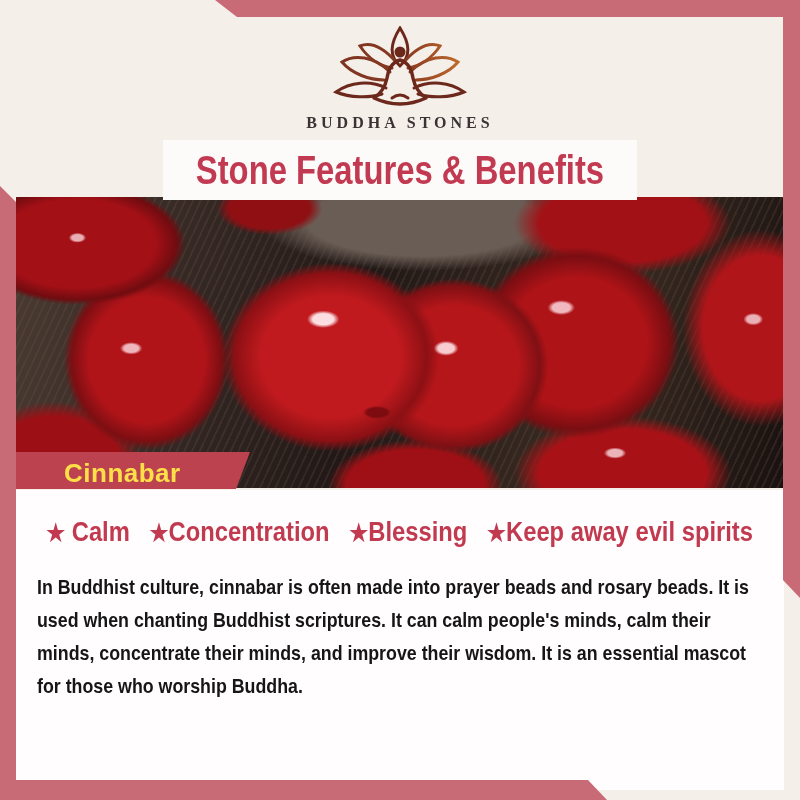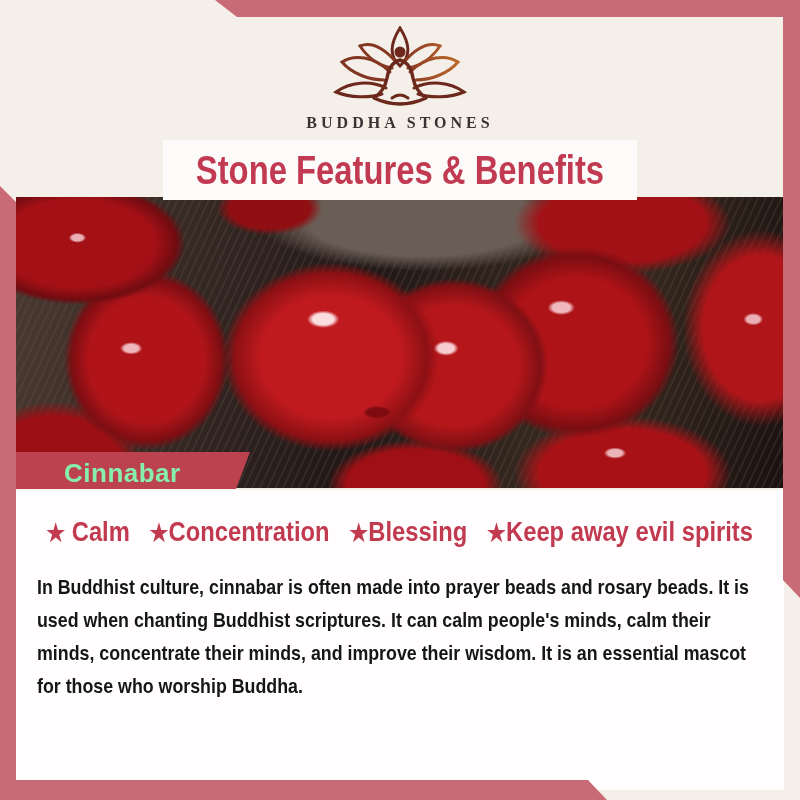--- a/index.html
+++ b/index.html
@@ -57,21 +57,21 @@
       
       radial-gradient(210px 65px at 53% 8%, #6a5d55 0 55%, transparent 78%),
       
       repeating-linear-gradient(115deg, rgba(110,88,74,.22) 0 2px, transparent 2px 7px),
       linear-gradient(100deg, #4a3a32 0%, #211817 45%, #3a2c22 75%, #191110 100%);
   }
 
   .photo-label{position:absolute;left:16px;top:452px;width:234px;height:37px;
     background:#bd4250;z-index:5;display:flex;align-items:center;
     clip-path:polygon(0 0,234px 0,220px 37px,0 37px);}
-  .photo-label .label-text{color:#86efac;font-size:26px;font-weight:bold;
+  .photo-label .label-text{color:#fde047;font-size:26px;font-weight:bold;
     padding-left:48px;letter-spacing:0.5px;margin-top:6px;}
 
   .panel{position:absolute;left:16px;top:490px;width:768px;height:300px;
     background:#fffdfd;z-index:2;}
 
   .features{position:absolute;left:0;top:517px;width:800px;z-index:3;
     display:flex;justify-content:center;align-items:baseline;white-space:nowrap;}
   .features-inner{display:inline-block;transform:scaleX(0.88);transform-origin:center;}
   .feature-item{display:inline-block;margin:0 9px;color:#c23a50;
     font-size:27px;font-weight:bold;}

